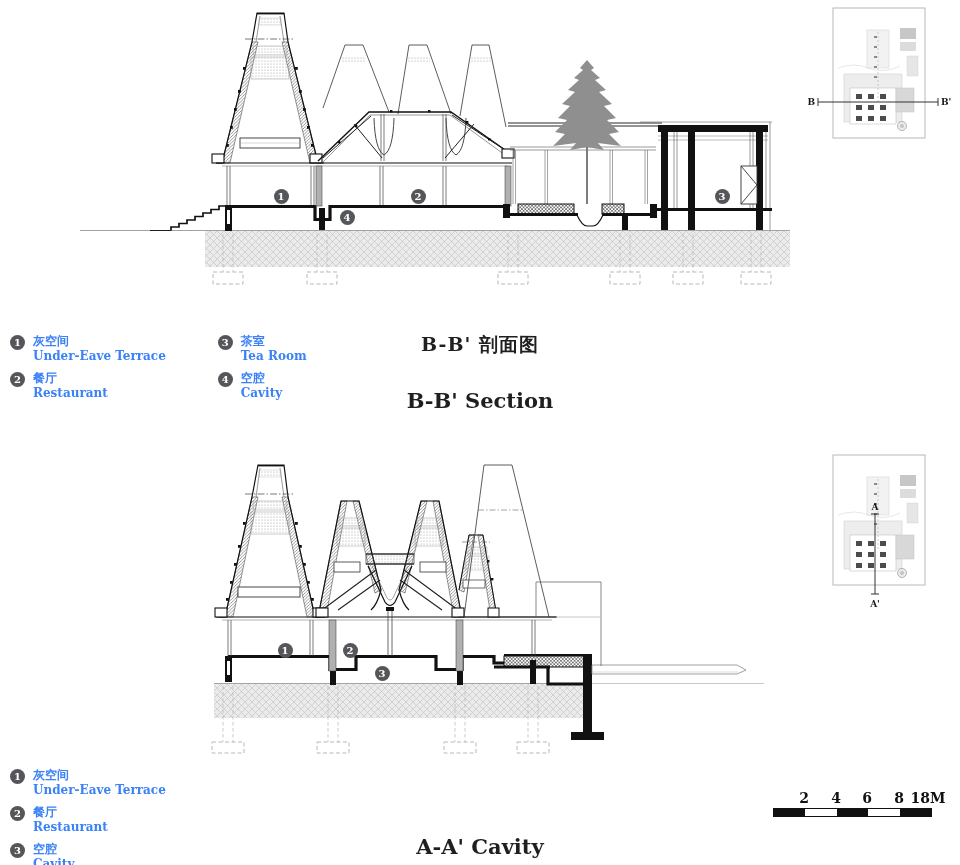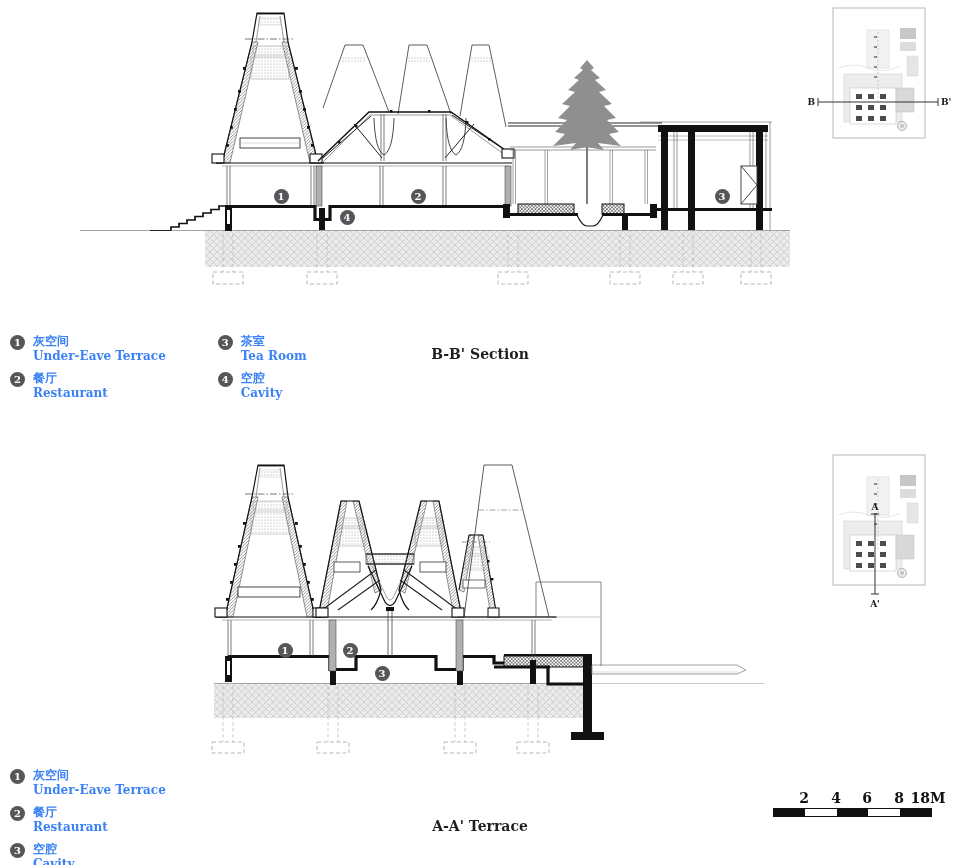--- a/index.html
+++ b/index.html
@@ -13,21 +13,21 @@
   
   .legend{position:absolute;display:flex;gap:52px;}
   .lcol{display:flex;flex-direction:column;gap:7px;min-width:150px;}
   .litem{display:flex;gap:8px;align-items:flex-start;}
   .lnum{flex:0 0 15px;width:15px;height:15px;border-radius:50%;background:#55565a;color:#fff;
         font-size:10px;font-weight:bold;line-height:15px;text-align:center;margin-top:1px;}
   .ltxt{font-size:12px;font-weight:bold;line-height:15px;color:#3b82f6;}
   
   .titleblock{position:absolute;width:360px;text-align:center;}
   .title-zh{font-size:19px;font-weight:bold;letter-spacing:1px;color:#1f1f1f;}
-  .title-en{font-size:14px;font-weight:bold;margin-top:14px;color:#1f1f1f;}
+  .title-en{font-size:21px;font-weight:bold;margin-top:30px;color:#1f1f1f;}
   
   .scalebar{position:absolute;width:178px;height:34px;}
   .scalebar .tick{position:absolute;top:0;transform:translateX(-50%);font-size:14px;font-weight:bold;color:#111;}
   .sbar{position:absolute;left:8px;top:18px;width:157px;height:7px;border:1.6px solid #111;display:flex;}
   .sbar span{flex:1 1 0;}
   .sbar span:nth-child(odd){background:#111;}
   .sbar span:nth-child(even){background:#fff;}
   .plabel{font-size:9px;font-weight:bold;fill:#1a1a1a;font-family:"DejaVu Serif","Liberation Serif",serif;}
 </style>
 </head>
@@ -259,20 +259,21 @@
         <span class="lnum">4</span>
         <span class="ltxt">
             <div>空腔</div>
             <div>Cavity</div>
           </span>
       </div>
     </div>
   </div>
 
   <div class="titleblock" style="left:300px;top:332px">
+    <div class="title-zh">B-B' 剖面图</div>
     <div class="title-en">B-B' Section</div>
   </div>
 
   <svg class="abs" style="left:0;top:450px" width="960" height="330" viewBox="0 0 960 330">
     <defs>
       <pattern id="xh2" width="7" height="7" patternUnits="userSpaceOnUse">
         <rect width="7" height="7" fill="#ebebeb"></rect>
         <path d="M0,7 L7,0 M0,0 L7,7" stroke="#c6c6c6" stroke-width="0.7"></path>
       </pattern>
       <pattern id="fh2" width="3.2" height="3.2" patternUnits="userSpaceOnUse">
@@ -469,21 +470,21 @@
         <span class="lnum">3</span>
         <span class="ltxt">
             <div>空腔</div>
             <div>Cavity</div>
           </span>
       </div>
     </div>
   </div>
 
   <div class="titleblock" style="left:300px;top:804px">
-    <div class="title-en">A-A' Terrace</div>
+    <div class="title-en">A-A' Cavity</div>
   </div>
 
   <div class="scalebar" style="left:765px;top:790px">
     <span class="tick" style="left:39px">2</span>
     <span class="tick" style="left:71px">4</span>
     <span class="tick" style="left:102px">6</span>
     <span class="tick" style="left:134px">8</span>
     <span class="tick" style="left:163px">18M</span>
     <div class="sbar">
       <span></span>

